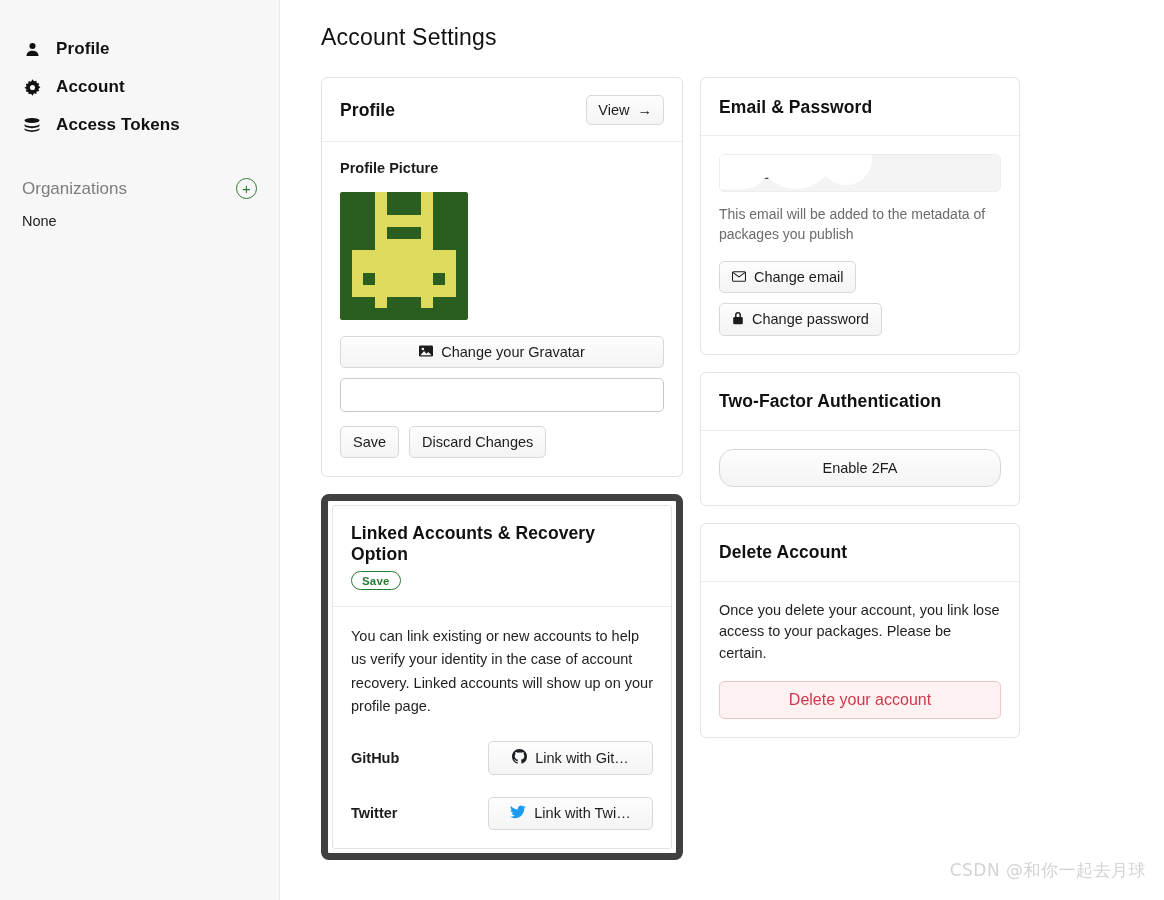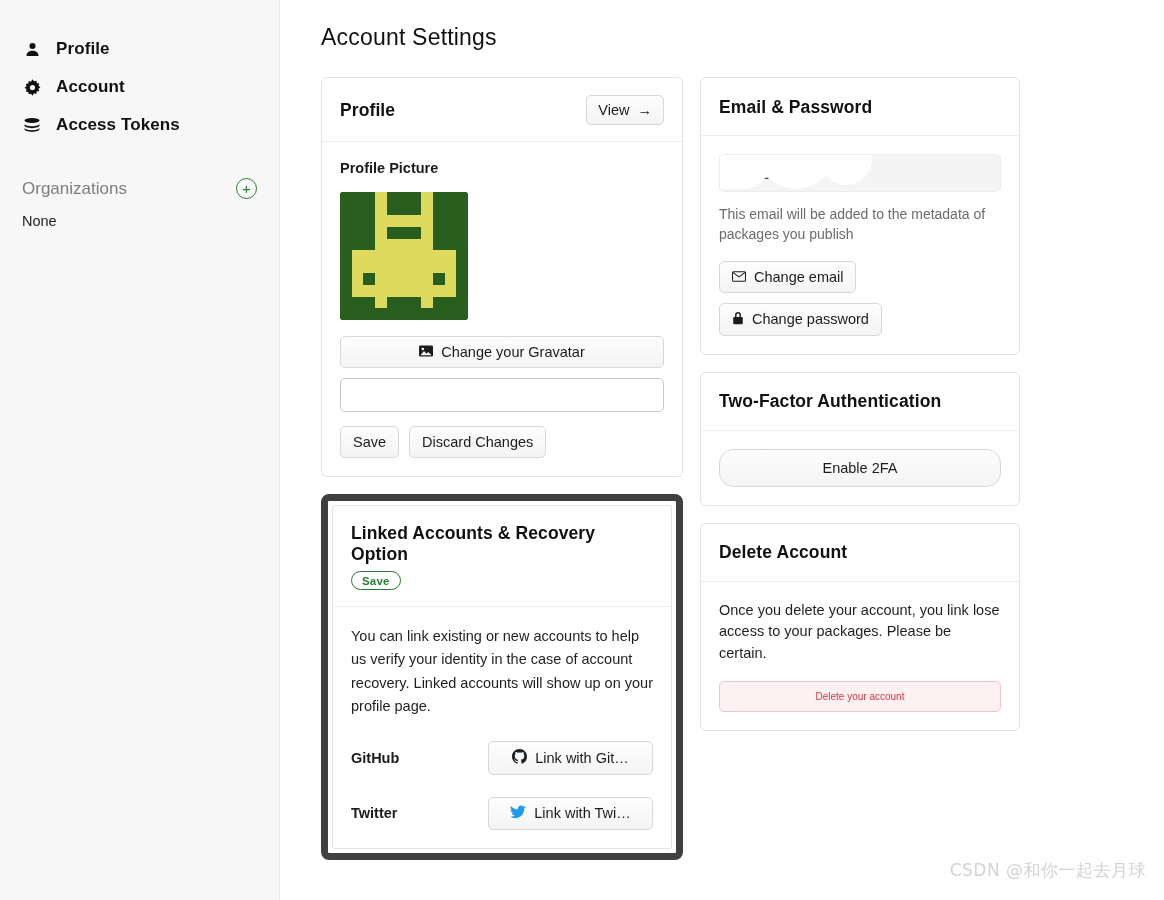--- a/index.html
+++ b/index.html
@@ -164,21 +164,21 @@
     padding: 4px;
     background: #ffffff;
   }
   .highlight-box .card { border-radius: 3px; }
 
   .delete-btn {
     width: 100%;
     border: 1px solid #f0c4c6;
     background: #fdf1f2;
     color: #d1374a;
-    font-size: 10px;
+    font-size: 16px;
     border-radius: 5px;
     padding: 9px 0;
     cursor: pointer;
     font-family: "Liberation Sans", sans-serif;
   }
   .danger-text { font-size: 14.5px; color: #1f1f1f; line-height: 1.5; margin-bottom: 16px; }
 
   .watermark {
     position: absolute;
     right: 18px; bottom: 18px;

